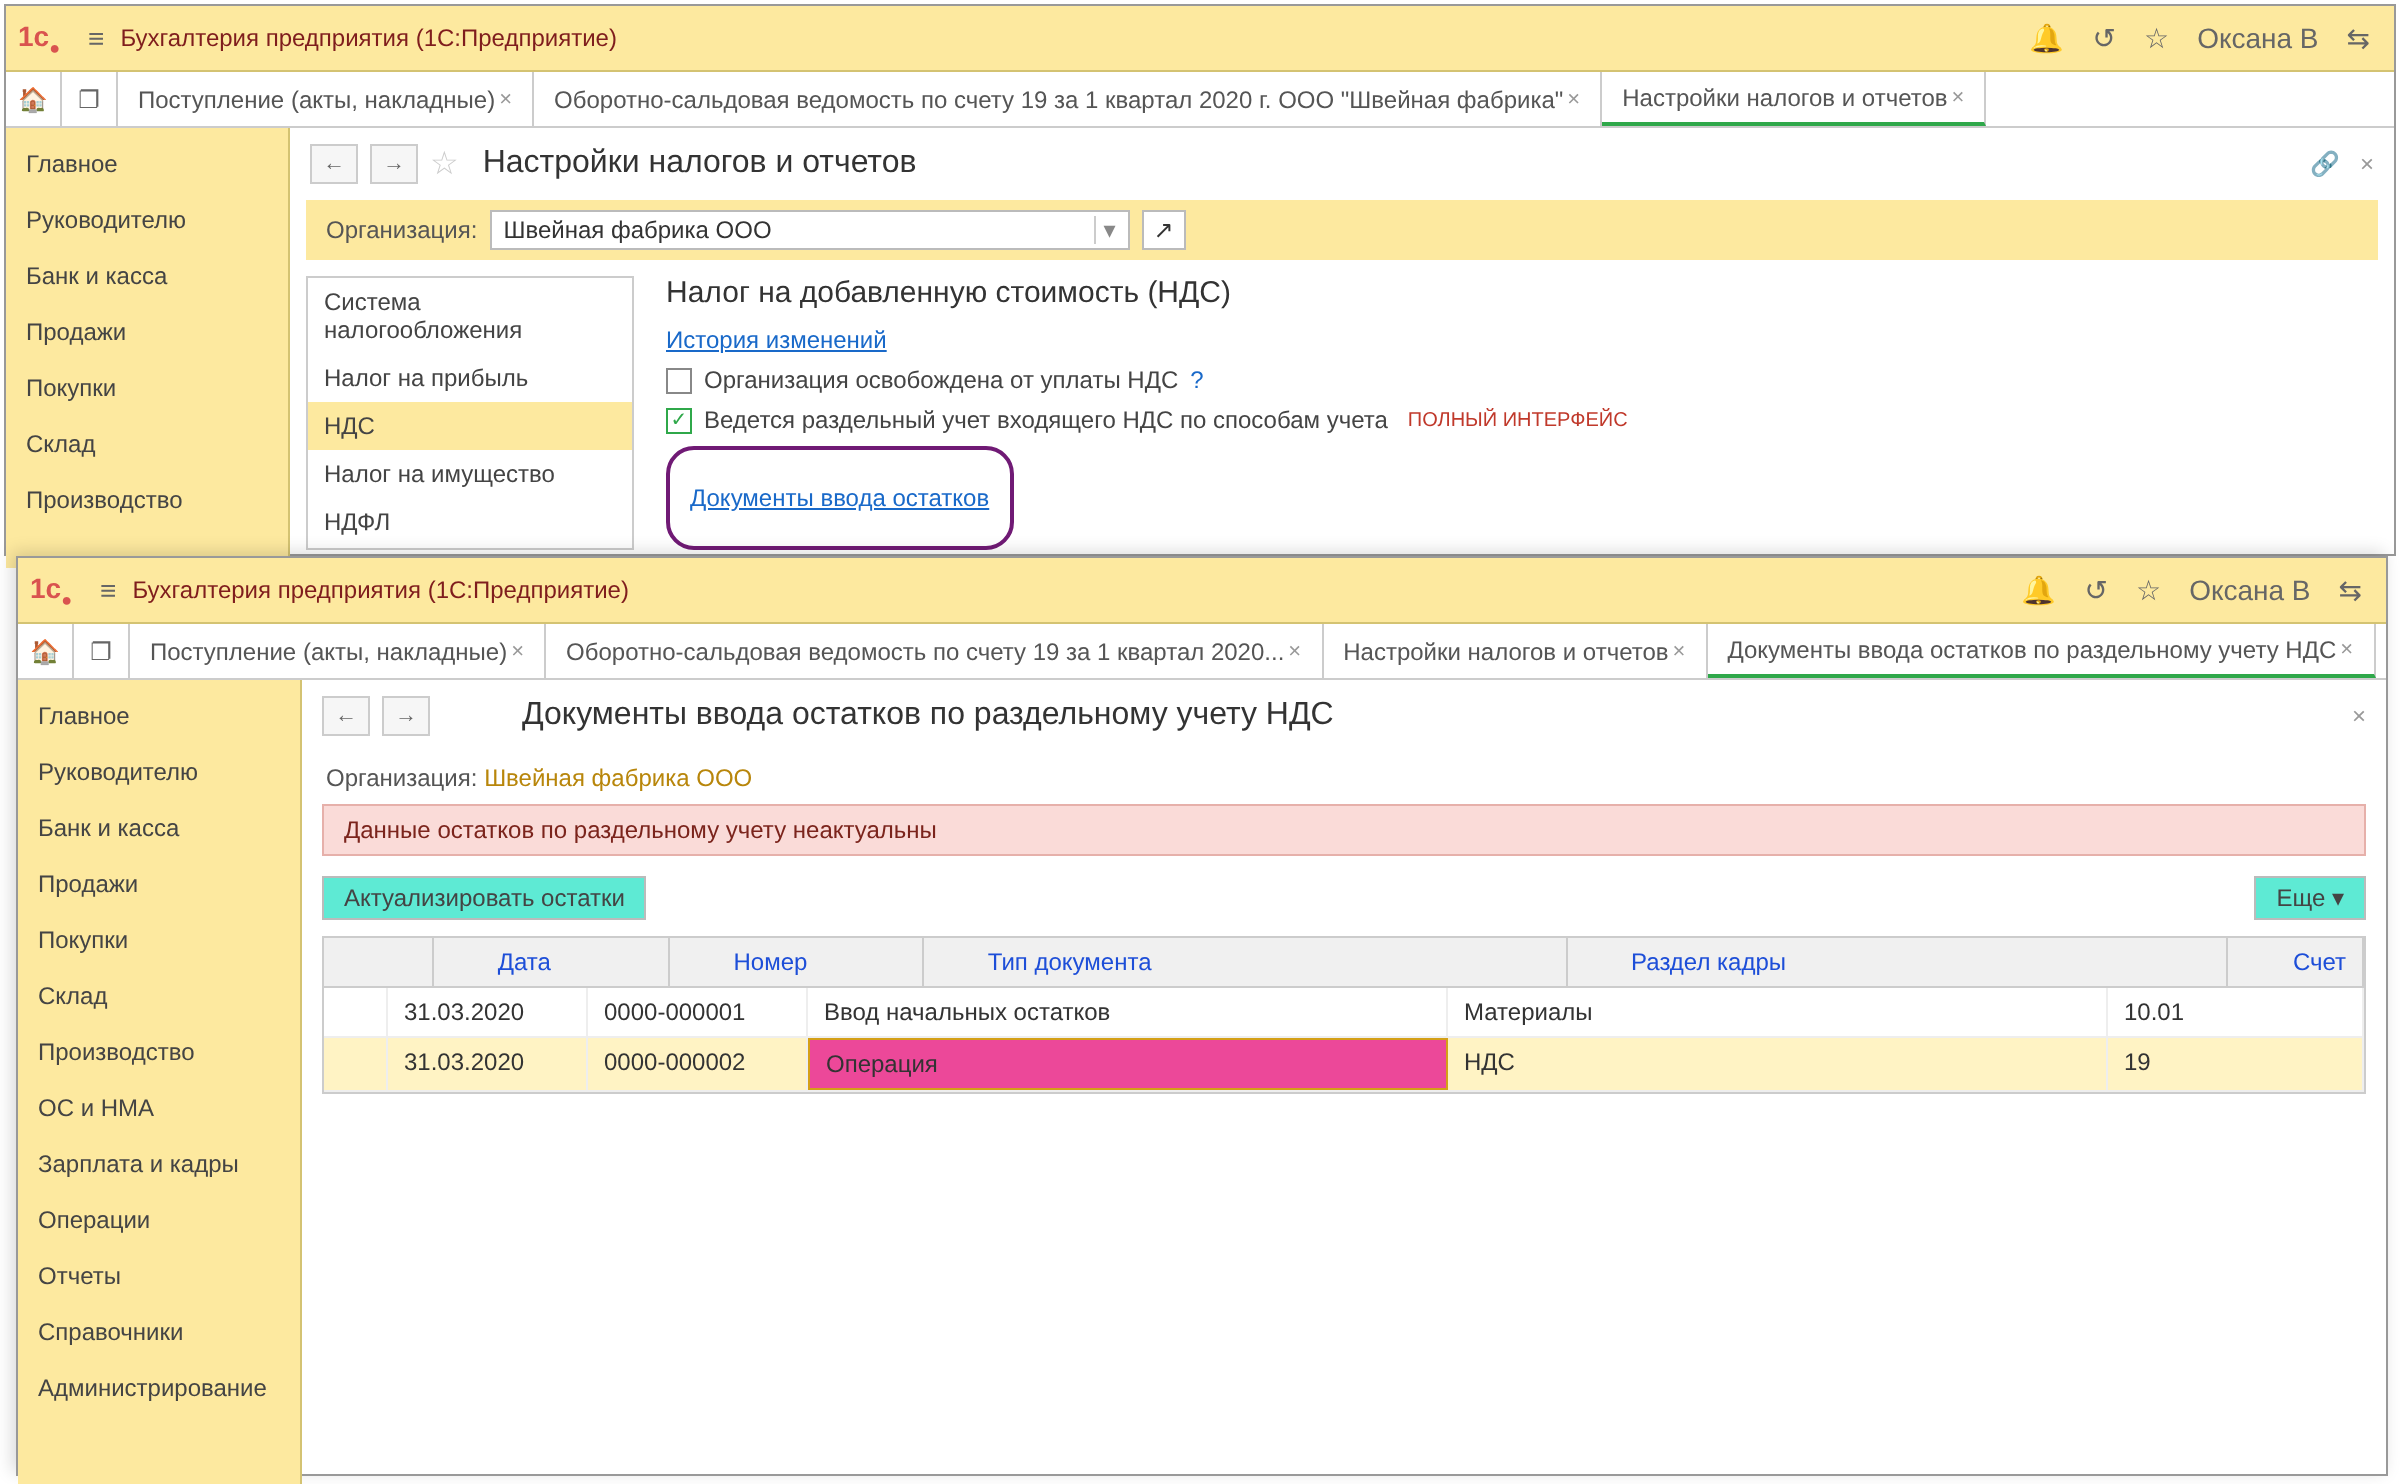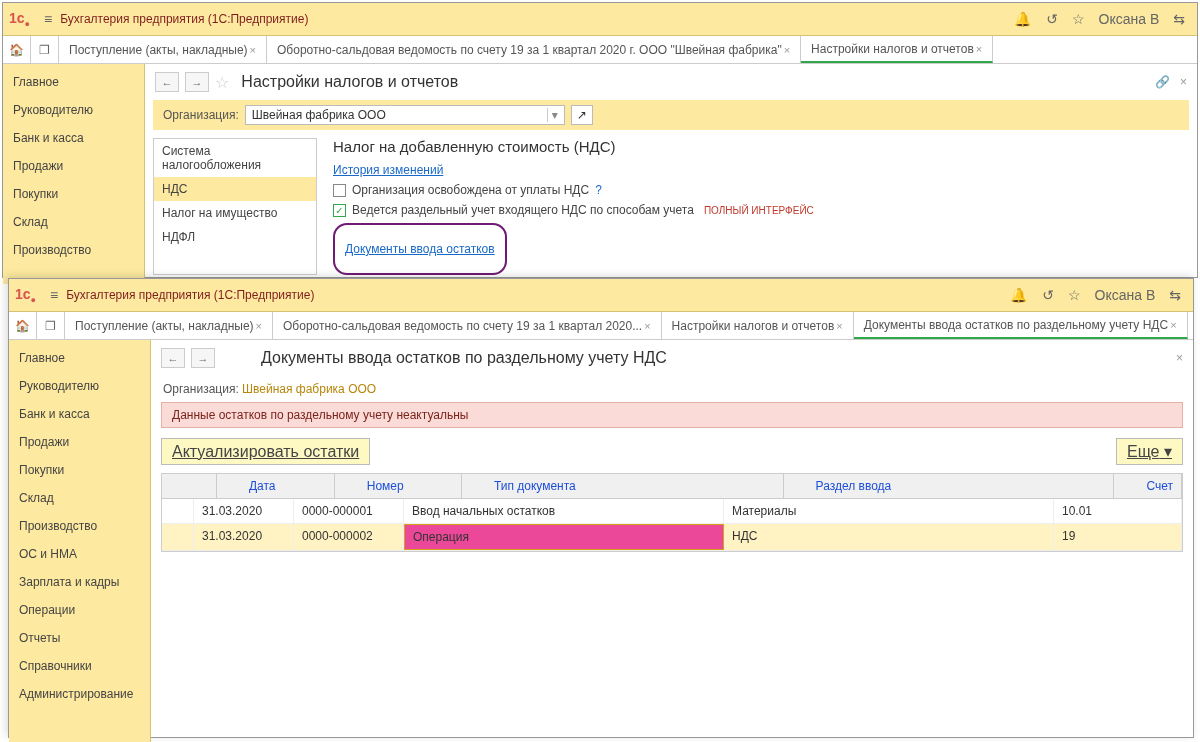--- a/index.html
+++ b/index.html
@@ -45,21 +45,21 @@
 .chk { width: 13px; height: 13px; border: 1px solid #888; background: #fff; display: inline-flex; align-items: center; justify-content: center; font-size: 10px; }
 .chk.checked { color: #2fa84a; border-color: #2fa84a; }
 .help { color: #1969c9; cursor: pointer; }
 .red-badge { color: #c0392b; font-size: 10px; text-transform: uppercase; margin-left: 4px; }
 .circled { border: 2px solid #701a75; border-radius: 14px; padding: 17px 10px; display: inline-block; }
 
 .orgline { padding: 6px 12px; color: #555; }
 .orgline .org { color: #b8860b; }
 .warn { background: #fadbd8; border: 1px solid #e6b0aa; padding: 5px 10px; margin: 0 10px 6px 10px; color: #7b241c; }
 .toolbar { display: flex; padding: 4px 10px; gap: 8px; }
-.btn { border: 1px solid #bbb; background: #fef9c3; padding: 3px 10px; cursor: pointer; font-size: 16px; color: #444; text-decoration: underline; }
+.btn { border: 1px solid #bbb; background: #5eead4; padding: 3px 10px; cursor: pointer; font-size: 12px; color: #444; }
 .btn.more { margin-left: auto; }
 .table { border: 1px solid #ccc; margin: 4px 10px; }
 .table .hdr { display: flex; background: #f0f0f0; border-bottom: 1px solid #ccc; }
 .table .row { display: flex; border-bottom: 1px solid #eee; }
 .table .row.sel { background: #fff3c4; }
 .table .cell { padding: 5px 8px; border-right: 1px solid #eee; }
 .table .hdr .cell { border-right: 1px solid #ccc; font-weight: normal; color: #1d4ed8; margin-left: 24px; }
 .c1 { width: 32px; }
 .c2 { width: 100px; }
 .c3 { width: 110px; }
@@ -125,20 +125,21 @@
         <label>Организация:</label>
         <div class="sel">
           <span>Швейная фабрика ООО</span>
           <span class="drop">▾</span>
         </div>
         <span class="extra">↗</span>
       </div>
       <div class="content-row">
         <div class="settings-list">
           <div class="sitem">Система налогообложения</div>
+          <div class="sitem">Налог на прибыль</div>
           <div class="sitem sel">НДС</div>
           <div class="sitem">Налог на имущество</div>
           <div class="sitem">НДФЛ</div>
         </div>
         <div class="settings-content">
           <h3>Налог на добавленную стоимость (НДС)</h3>
           <span class="linka">История изменений</span>
           <div class="chk-row">
             <span class="chk"></span>
             <span>Организация освобождена от уплаты НДС</span>
@@ -226,21 +227,21 @@
       <div class="toolbar">
         <button class="btn">Актуализировать остатки</button>
         <button class="btn more"><span>Еще</span> ▾</button>
       </div>
       <div class="table">
         <div class="hdr">
           <div class="cell c1"></div>
           <div class="cell c2">Дата</div>
           <div class="cell c3">Номер</div>
           <div class="cell c4">Тип документа</div>
-          <div class="cell c5">Раздел ввода</div>
+          <div class="cell c5">Раздел кадры</div>
           <div class="cell c6">Счет</div>
         </div>
         <div class="row">
           <div class="cell c1"></div>
           <div class="cell c2">31.03.2020</div>
           <div class="cell c3">0000-000001</div>
           <div class="cell c4">Ввод начальных остатков</div>
           <div class="cell c5">Материалы</div>
           <div class="cell c6">10.01</div>
         </div>

